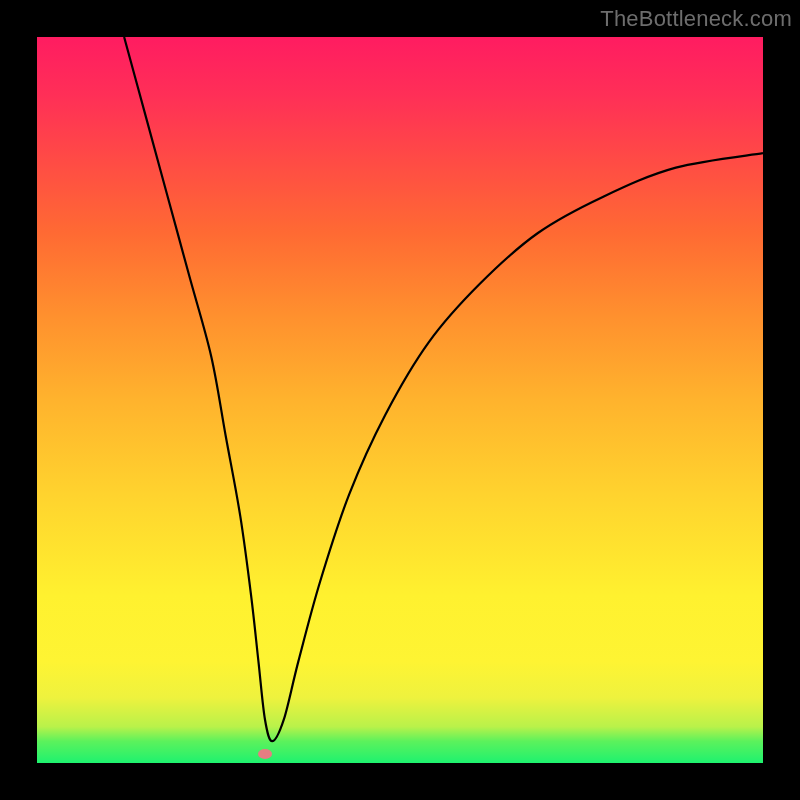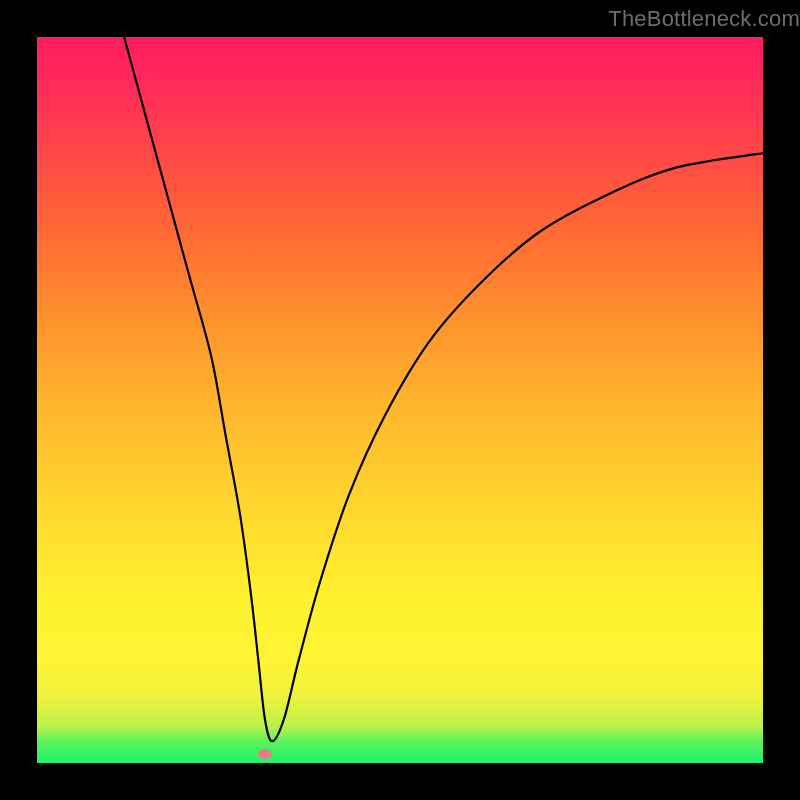--- a/index.html
+++ b/index.html
@@ -37,21 +37,21 @@
       #ff8f2e 62%,
       #ff6a33 73%,
       #ff4b45 83%,
       #ff2f57 92%,
       #ff1c61 100%
     );
   }
   .watermark {
     position: absolute;
     top: 6px;
-    right: 0;
+    right: 8px;
     color: #6d6d6d;
     font-size: 22px;
     font-weight: 400;
     letter-spacing: 0.2px;
     user-select: none;
   }
   svg.curve {
     position: absolute;
     left: 0;
     top: 0;

